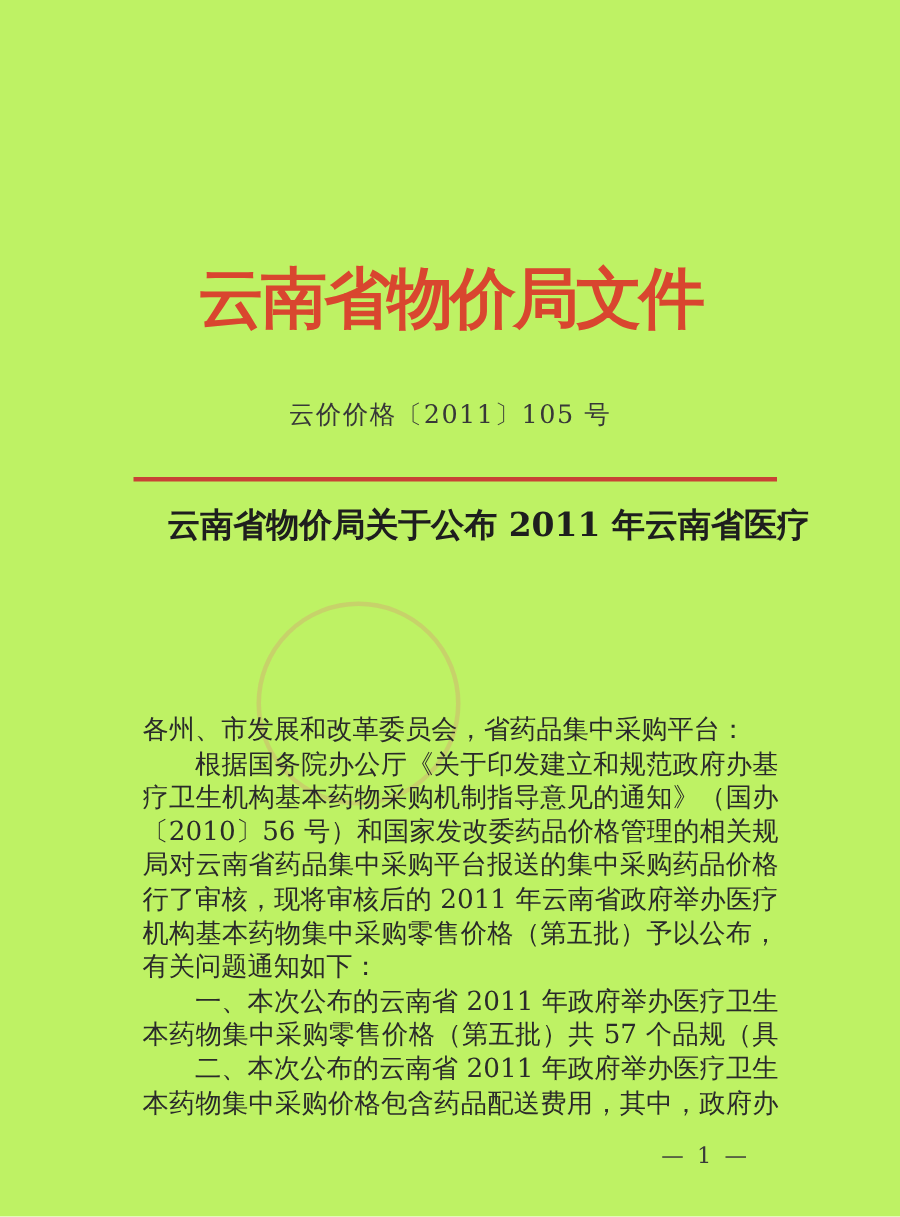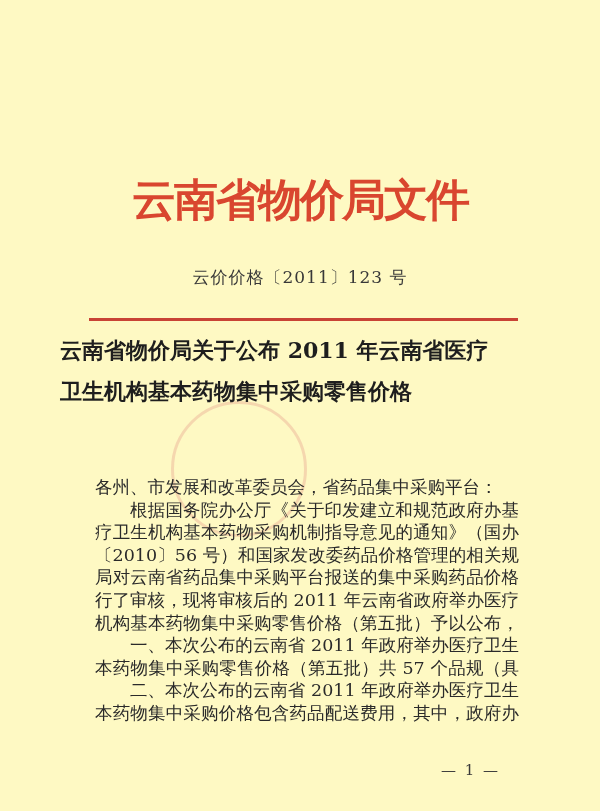--- a/index.html
+++ b/index.html
@@ -4,21 +4,21 @@
 <style>
   html, body {
     margin: 0;
     padding: 0;
     background: #ffffff;
   }
   .page {
     position: relative;
     width: 600px;
     height: 811px;
-    background: #fef9c3;
+    background: #bef264;
     overflow: hidden;
     font-family: "DejaVu Serif", "Liberation Serif", serif;
   }
   .agency-title {
     position: absolute;
     top: 172px;
     left: 0;
     width: 100%;
     text-align: center;
     font-size: 44px;
@@ -55,21 +55,21 @@
     height: 130px;
     border: 3px solid rgba(224, 130, 122, 0.28);
     border-radius: 50%;
     pointer-events: none;
   }
   .notice-title {
     position: absolute;
     top: 330px;
     left: 60px;
     width: 480px;
-    text-align: left;
+    text-align: right;
     font-size: 22px;
     font-weight: 700;
     color: #1e1e1e;
     line-height: 41px;
   }
   .body-text {
     position: absolute;
     top: 476px;
     left: 95px;
     width: 424px;
@@ -100,39 +100,39 @@
     letter-spacing: 2px;
   }
 </style>
 </head>
 <body>
 
 <div class="page">
 
   <div class="agency-title">云南省物价局文件</div>
 
-  <div class="doc-number">云价价格〔2011〕123 号</div>
+  <div class="doc-number">云价价格〔2011〕105 号</div>
 
   <div class="red-rule"></div>
 
   <div class="seal-ghost"></div>
 
   <div class="notice-title">
     <div>云南省物价局关于公布 2011 年云南省医疗</div>
-    <div>卫生机构基本药物集中采购零售价格</div>
   </div>
 
   <div class="body-text">
     <div class="body-line end">各州、市发展和改革委员会，省药品集中采购平台：</div>
     <div class="body-line indent">根据国务院办公厅《关于印发建立和规范政府办基层医</div>
     <div class="body-line">疗卫生机构基本药物采购机制指导意见的通知》（国办发</div>
     <div class="body-line">〔2010〕56 号）和国家发改委药品价格管理的相关规定，我</div>
     <div class="body-line">局对云南省药品集中采购平台报送的集中采购药品价格进</div>
     <div class="body-line">行了审核，现将审核后的 2011 年云南省政府举办医疗卫生</div>
     <div class="body-line">机构基本药物集中采购零售价格（第五批）予以公布，并就</div>
+    <div class="body-line end">有关问题通知如下：</div>
     <div class="body-line indent">一、本次公布的云南省 2011 年政府举办医疗卫生机构基</div>
     <div class="body-line">本药物集中采购零售价格（第五批）共 57 个品规（具体见</div>
     <div class="body-line indent">二、本次公布的云南省 2011 年政府举办医疗卫生机构基</div>
     <div class="body-line">本药物集中采购价格包含药品配送费用，其中，政府办基层</div>
   </div>
 
   <div class="page-num">— 1 —</div>
 
 </div>
 

